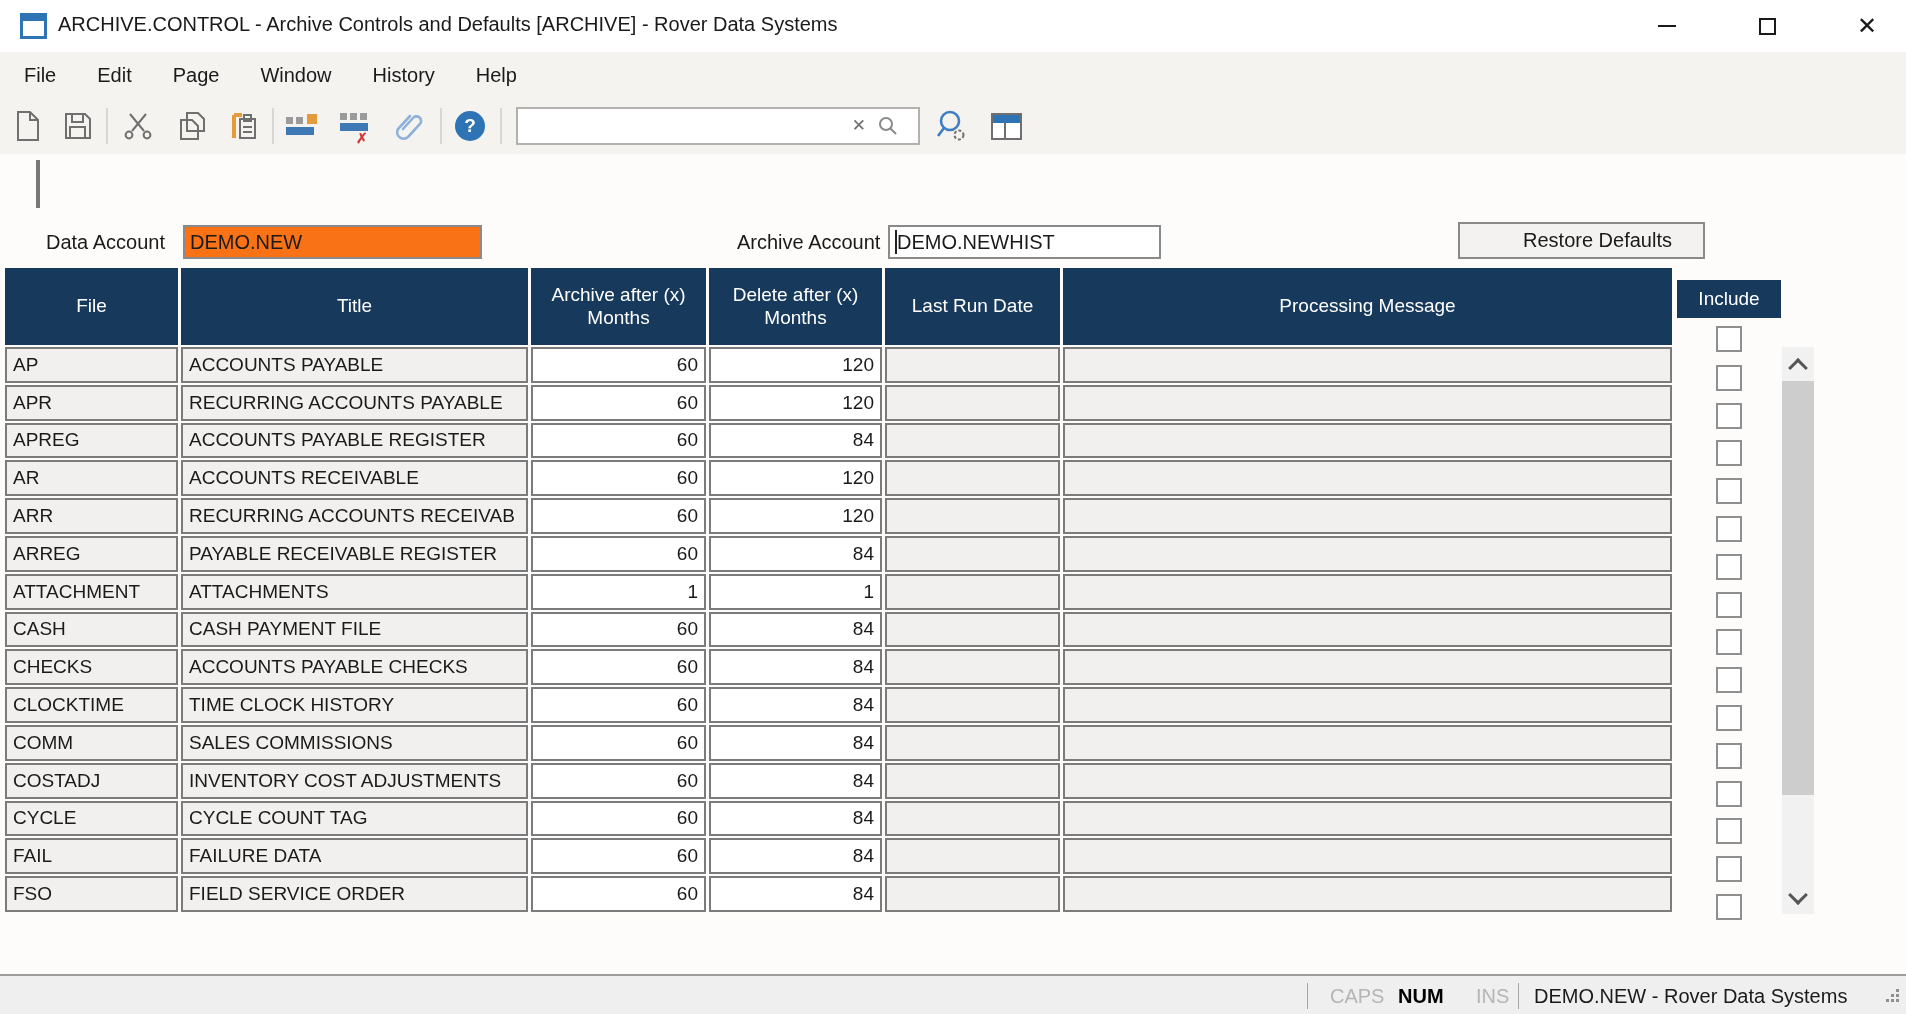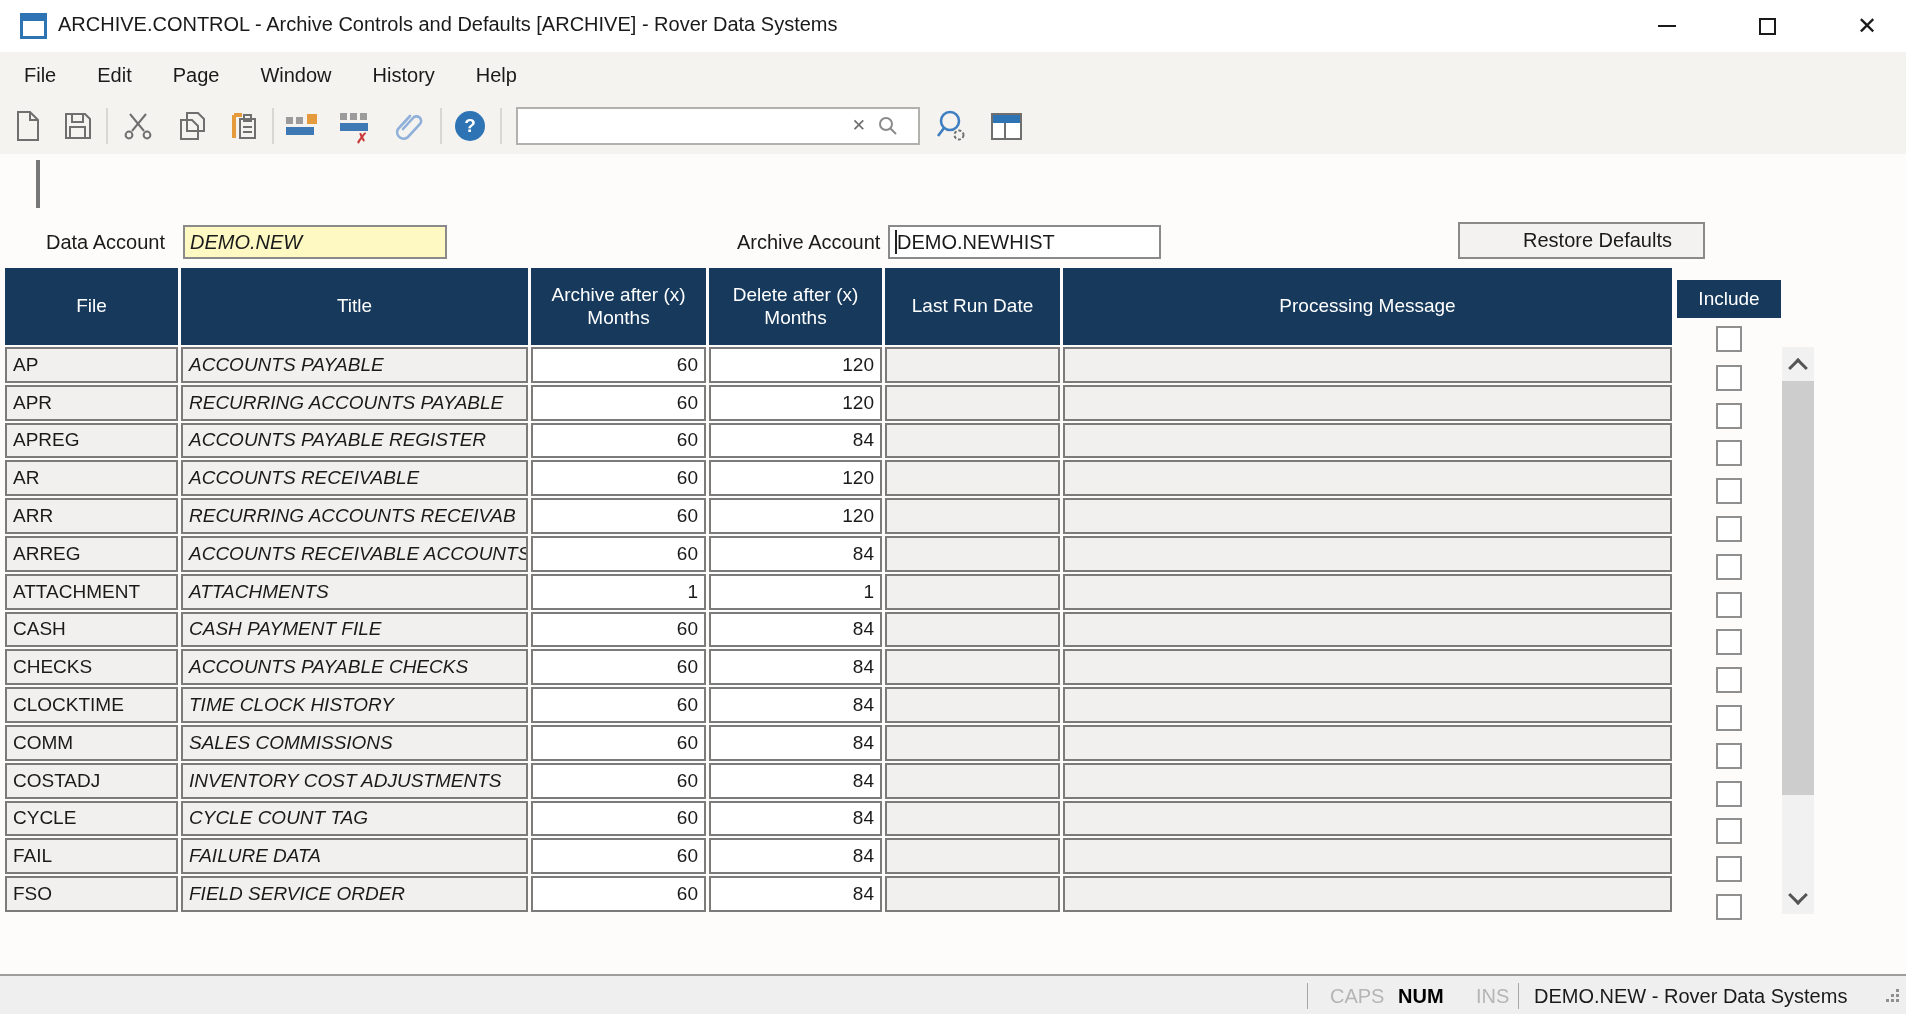--- a/index.html
+++ b/index.html
@@ -42,34 +42,34 @@
   .search-mag{position:absolute;right:18px;top:5px;}
   .tbl-icon{position:relative;width:31px;height:27px;border:2px solid #6f6f6f;box-sizing:border-box;background:#fff;}
   .tbl-icon .hd{position:absolute;top:0;left:0;right:0;height:8px;background:#2e74b5;}
   .tbl-icon .vd{position:absolute;top:8px;bottom:0;left:11px;width:2px;background:#6f6f6f;}
   
   .caret-mark{position:absolute;left:36px;top:160px;width:4px;height:48px;background:#777;}
   
   .lbl{position:absolute;top:231px;font-size:20px;white-space:nowrap;}
   .field{position:absolute;top:225px;height:34px;box-sizing:border-box;border:2px solid #8a8a8a;
     font-size:20px;display:flex;align-items:center;padding-left:5px;white-space:nowrap;}
-  .field-data{left:183px;width:264px;background:#fef9c3;font-style:italic;}
+  .field-data{left:183px;width:299px;background:#f97316;}
   .field-hist{left:888px;width:273px;background:#ffffff;}
   .text-caret{display:inline-block;width:2px;height:24px;background:#222;margin-right:0px;}
   .btn-restore{position:absolute;left:1458px;top:222px;width:247px;height:37px;box-sizing:border-box;
     border:2px solid #8a8a8a;background:#f3f2f0;font-size:20px;display:flex;align-items:center;justify-content:center;padding-left:32px;}
   
   .thead{position:absolute;left:5px;top:268px;display:flex;}
   .hcell{box-sizing:border-box;height:77px;background:#16395c;color:#fff;font-size:19px;line-height:1.2;
     display:flex;align-items:center;justify-content:center;text-align:center;margin-right:3px;padding:0 8px;}
   .tbody{position:absolute;left:5px;top:347px;}
   .trow{display:flex;margin-bottom:2px;}
   .cell{box-sizing:border-box;border:2px solid #7b7b7b;height:35.8px;background:#f1f0ee;
     font-size:19px;display:flex;align-items:center;padding:0 6px;margin-right:3px;white-space:nowrap;overflow:hidden;}
-  .c-file{width:173px;} .c-title{width:347px;font-style:italic;} .c-archive{width:175px;} .c-delete{width:173px;}
+  .c-file{width:173px;} .c-title{width:347px;} .c-archive{width:175px;} .c-delete{width:173px;}
   .c-lastrun{width:175px;} .c-procmsg{width:609px;margin-right:0;}
   .num{background:#ffffff;justify-content:flex-end;}
   .h-file{width:173px;} .h-title{width:347px;} .h-archive{width:175px;} .h-delete{width:173px;}
   .h-lastrun{width:175px;} .h-procmsg{width:609px;margin-right:4px;}
   
   .include-col{position:absolute;left:1677px;top:268px;width:104px;margin-top:12px;}
   .include-head{box-sizing:border-box;height:38px;background:#16395c;color:#fff;font-size:19px;
     display:flex;align-items:center;justify-content:center;}
   .cb-slot{height:37.8px;display:flex;align-items:center;justify-content:center;}
   .cb-slot.header-slot{height:41px;}
@@ -273,21 +273,21 @@
     <div class="trow">
       <div class="cell c-file">ARR</div>
       <div class="cell c-title">RECURRING ACCOUNTS RECEIVAB</div>
       <div class="cell c-archive num">60</div>
       <div class="cell c-delete num">120</div>
       <div class="cell c-lastrun"></div>
       <div class="cell c-procmsg"></div>
     </div>
     <div class="trow">
       <div class="cell c-file">ARREG</div>
-      <div class="cell c-title">ACCOUNTS RECEIVABLE ACCOUNTS</div>
+      <div class="cell c-title">PAYABLE RECEIVABLE REGISTER</div>
       <div class="cell c-archive num">60</div>
       <div class="cell c-delete num">84</div>
       <div class="cell c-lastrun"></div>
       <div class="cell c-procmsg"></div>
     </div>
     <div class="trow">
       <div class="cell c-file">ATTACHMENT</div>
       <div class="cell c-title">ATTACHMENTS</div>
       <div class="cell c-archive num">1</div>
       <div class="cell c-delete num">1</div>

